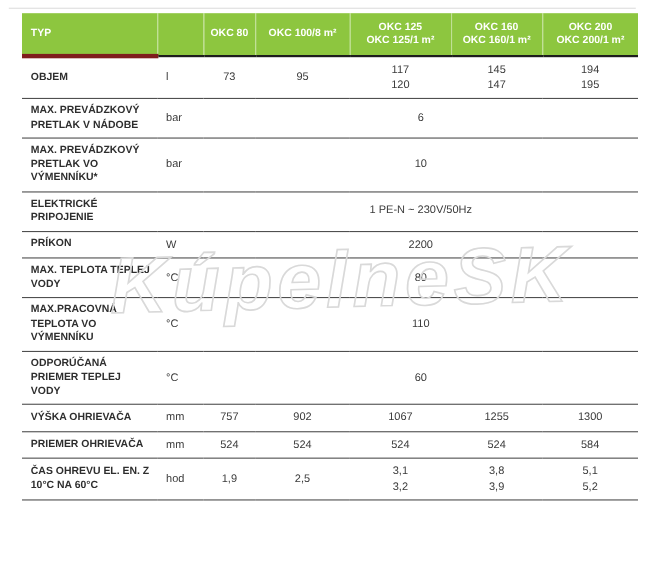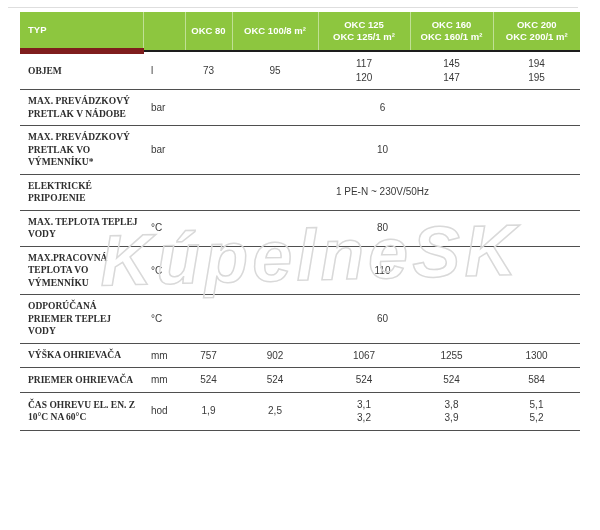--- a/index.html
+++ b/index.html
@@ -52,42 +52,41 @@
     text-align: center;
     vertical-align: middle;
     padding: 7px 3px;
     white-space: pre-line;
     border-bottom: 2px solid #1d1d1d;
   }
   thead th + th { border-left: 1px solid rgba(255,255,255,0.45); }
   thead th.label-col {
     text-align: left;
     padding-left: 8px;
-    border-bottom: 6px solid #7f1d1d;
+    border-bottom: 4px solid #7f1d1d;
   }
   tbody td {
     font-size: 10px;
     color: #3a3a3a;
     line-height: 13.5px;
     text-align: center;
     vertical-align: middle;
     padding: 5px 2px;
     white-space: pre-line;
     border-bottom: 1px solid #4f4f4f;
     background: transparent;
   }
   tbody td.label {
     text-align: left;
     padding-left: 8px;
     padding-right: 2px;
     font-weight: bold;
     font-size: 9.5px;
     line-height: 12.5px;
     color: #2e2e2e;
-    font-family: Liberation Serif, serif;
   }
   tbody td.unit {
     text-align: left;
     padding-left: 8px;
   }
 </style>
 </head>
 <body>
 
 <div class="page">
@@ -144,20 +143,25 @@
           <td class="unit">bar</td>
           <td class="value span" colspan="5">10</td>
         </tr>
         <tr>
           <td class="label">ELEKTRICKÉ
 PRIPOJENIE</td>
           <td class="unit"></td>
           <td class="value span" colspan="5">1 PE-N ~ 230V/50Hz</td>
         </tr>
         <tr>
+          <td class="label">PRÍKON</td>
+          <td class="unit">W</td>
+          <td class="value span" colspan="5">2200</td>
+        </tr>
+        <tr>
           <td class="label">MAX. TEPLOTA TEPLEJ
 VODY</td>
           <td class="unit">°C</td>
           <td class="value span" colspan="5">80</td>
         </tr>
         <tr>
           <td class="label">MAX.PRACOVNÁ
 TEPLOTA VO
 VÝMENNÍKU</td>
           <td class="unit">°C</td>

